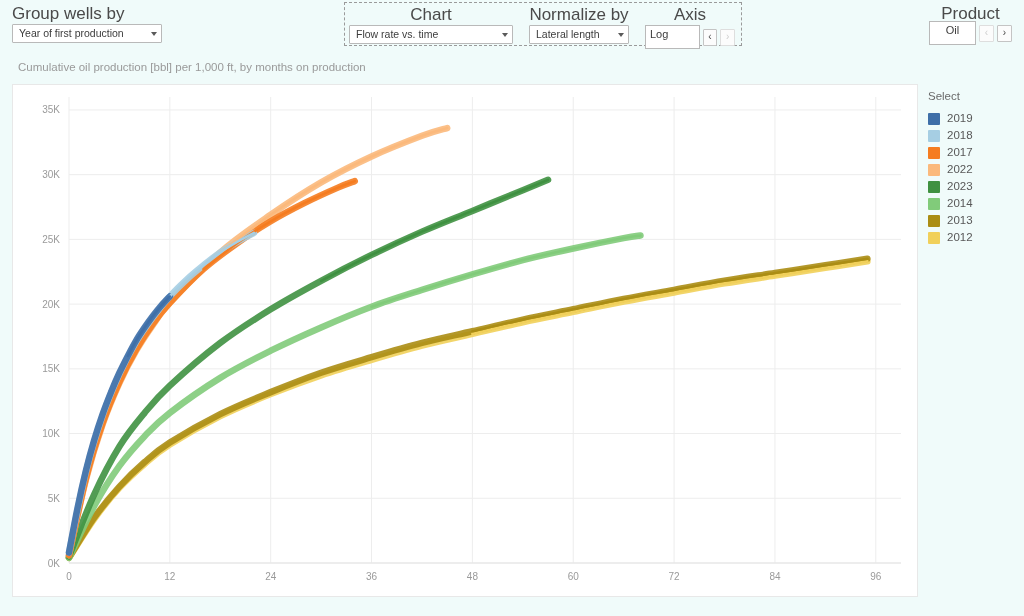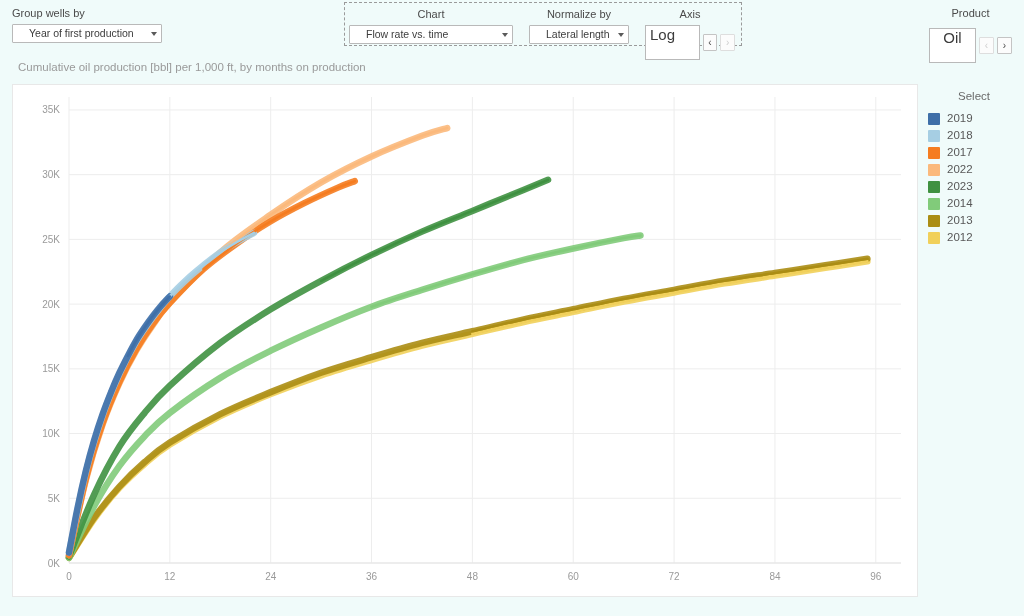--- a/index.html
+++ b/index.html
@@ -16,35 +16,35 @@
     position: relative;
     width: 1024px;
     height: 616px;
     background: #f0fbfa;
   }
 
   
   .toolbar { position: absolute; top: 0; left: 0; width: 1024px; height: 48px; }
 
   .ctrl-label {
-    font-size: 11px;
+    font-size: 17px;
     color: #4a4a4a;
     line-height: 13px;
     white-space: nowrap;
   }
 
   .select-box {
     box-sizing: border-box;
     height: 19px;
     border: 1px solid #b9b9b9;
     background: #ffffff;
     border-radius: 1px;
     display: flex;
     align-items: center;
-    padding: 0 4px 0 16px;
+    padding: 0 4px 0 6px;
     font-size: 10.5px;
     color: #3c3c3c;
     position: relative;
   }
   .select-box .sel-text {
     flex: 1 1 auto;
     overflow: hidden;
     white-space: nowrap;
     line-height: 17px;
   }
@@ -75,24 +75,24 @@
 
   .cp-chart { left: 4px; width: 164px; }
   .cp-chart .select-box { width: 164px; }
   .cp-norm { left: 184px; width: 100px; }
   .cp-norm .select-box { width: 100px; }
   .cp-axis { left: 300px; width: 90px; }
 
   .stepper { display: flex; align-items: center; margin-top: 4px; gap: 3px; }
   .stepper .text-box {
     box-sizing: border-box;
-    width: 56px; height: 35px;
+    width: 56px; height: 24px;
     border: 1px solid #b9b9b9;
     background: #fff;
-    font-size: 15px;
+    font-size: 11px;
     color: #3c3c3c;
     line-height: 17px;
     padding: 0 4px;
     overflow: hidden;
     white-space: nowrap;
   }
   .arrow-btn {
     box-sizing: border-box;
     width: 15px; height: 17px;
     border: 1px solid #c4c4c4;
@@ -100,21 +100,21 @@
     display: flex; align-items: center; justify-content: center;
     font-size: 10px;
     color: #4a4a4a;
     line-height: 1;
     border-radius: 1px;
   }
   .arrow-btn.disabled { color: #cfcfcf; border-color: #dedede; }
 
   
   .grp-product { position: absolute; right: 12px; top: 7px; text-align: center; }
-  .grp-product .stepper { margin-top: 8px; }
+  .grp-product .stepper { margin-top: 1px; }
   .grp-product .text-box { width: 47px; }
 
   
   .chart-title {
     position: absolute;
     left: 18px; top: 61px;
     font-size: 11.5px;
     color: #9a9a9a;
     white-space: nowrap;
   }
@@ -136,21 +136,20 @@
     font-family: "Liberation Sans", sans-serif;
   }
   .ytick { text-anchor: end; }
   .xtick { text-anchor: middle; }
 
   
   .legend {
     position: absolute;
     left: 928px; top: 90px;
     width: 92px;
-    text-align: center;
   }
   .legend-title {
     font-size: 11.5px;
     color: #6a6a6a;
     margin-bottom: 8px;
   }
   .legend-item {
     display: flex;
     align-items: center;
     height: 17px;

